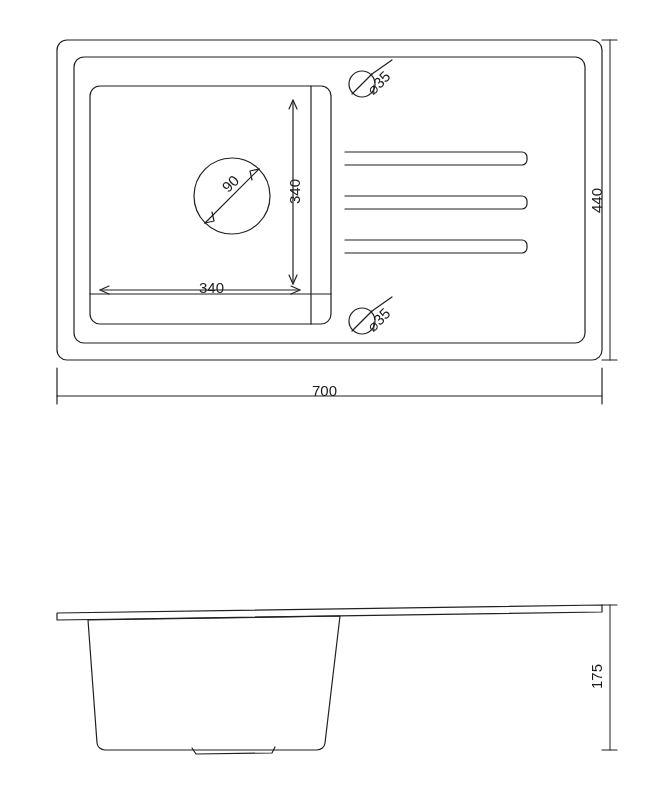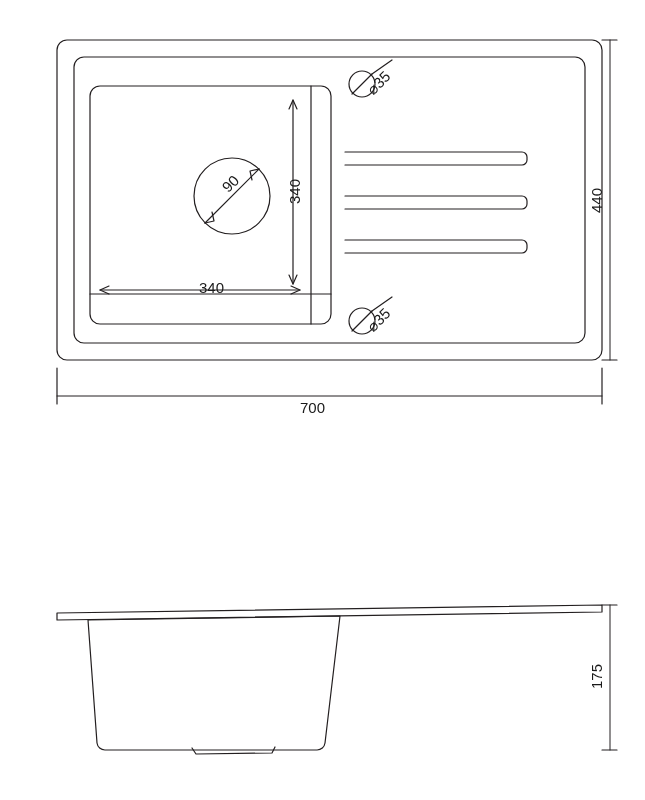--- a/index.html
+++ b/index.html
@@ -106,21 +106,21 @@
     <path d="M 192 748 L 196 754 L 272 753 L 275 747"></path>
 
     <g>
       <path d="M 602 605 L 617 605"></path>
       <path d="M 602 750 L 617 750"></path>
       <path d="M 610 605 L 610 750" stroke-width="1"></path>
     </g>
   </g>
 </svg>
 
-<div class="dim-label" style="left:300px; top:382px;margin-top:17px;">700</div>
+<div class="dim-label" style="left:312px; top:382px;">700</div>
 
 <div class="dim-label rot-90" style="left:584px; top:192px;">440</div>
 
 <div class="dim-label" style="left:199px; top:279px;">340</div>
 
 <div class="dim-label rot-90" style="left:282px; top:183px;">340</div>
 
 <div class="dim-label rot-45" style="left:222px; top:175px;">90</div>
 
 <div class="dim-label rot-45" style="left:366px; top:74px;">⌀35</div>

